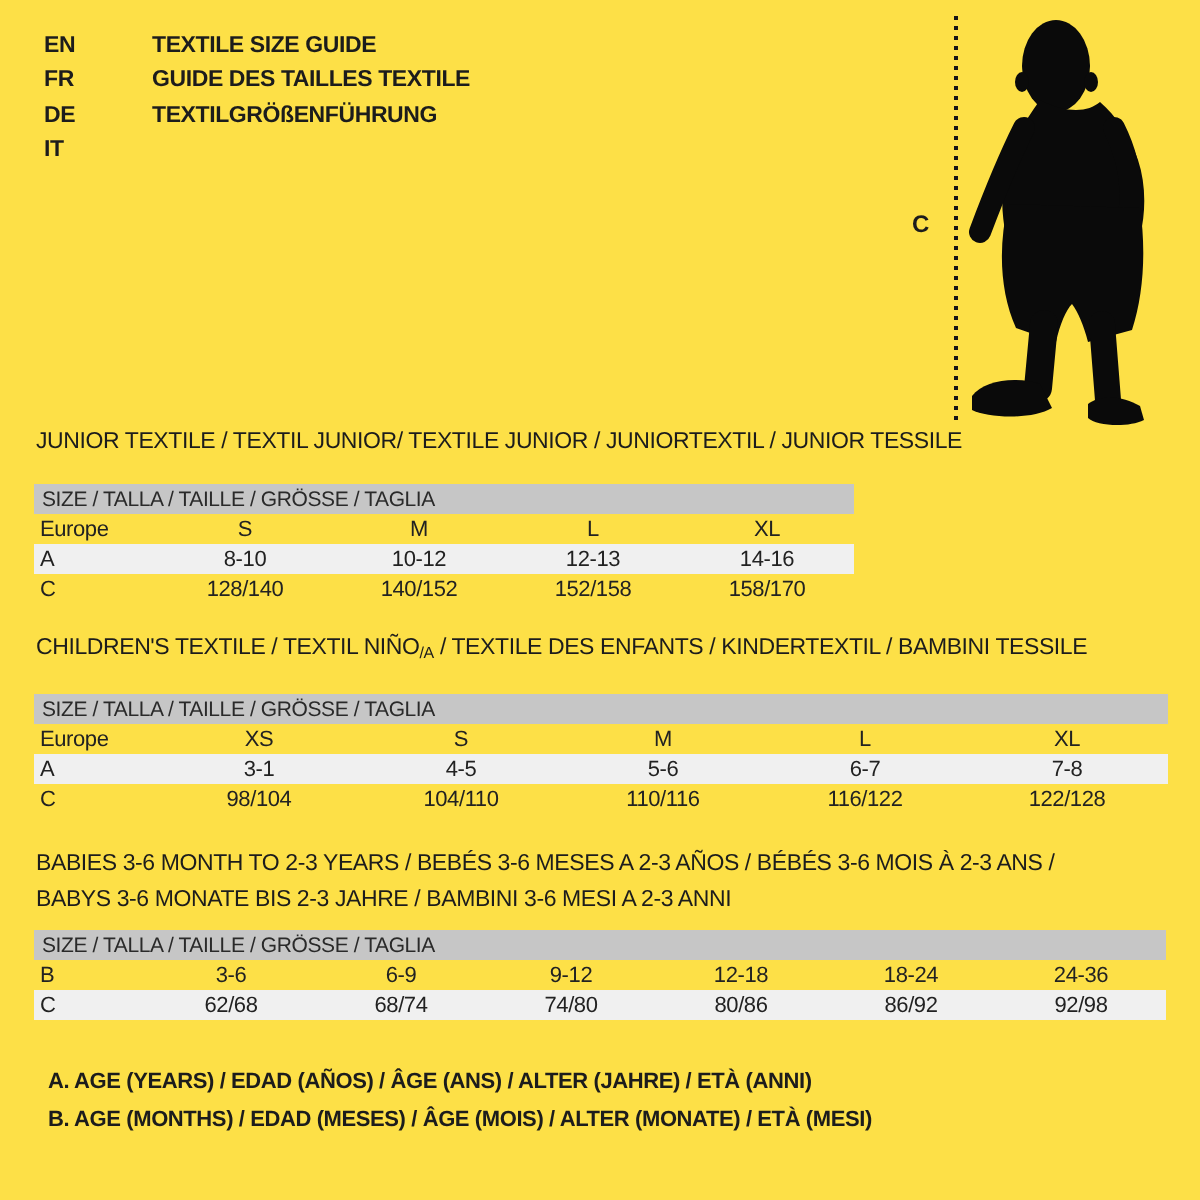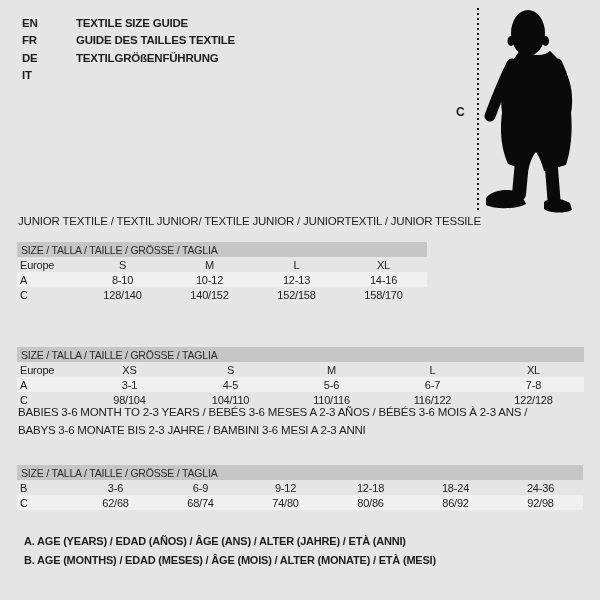--- a/index.html
+++ b/index.html
@@ -1,38 +1,38 @@
 <!DOCTYPE html>
 <html><head>
 <meta charset="utf-8">
 <style>
   * { margin:0; padding:0; box-sizing:border-box; }
   html,body { background:#fff; }
   .page {
-    position:relative; width:600px; height:600px; background:#e5e5e5;
+    position:relative; width:600px; height:600px; background:#fde047;
     font-family:"Liberation Sans", sans-serif; color:#1c1c1c; overflow:hidden;
     letter-spacing:-0.2px;
   }
   
   .lang-list { position:absolute; top:14px; left:22px; }
   .lang-row { display:flex; height:17.5px; align-items:center; }
   .lang-code { width:38px; font-size:11.5px; font-weight:700; }
   .lang-label { font-size:11.5px; font-weight:700; white-space:nowrap;margin-left:16px; }
   
   .measure-line {
     position:absolute; left:477px; top:8px; width:2px; height:202px;
     background:repeating-linear-gradient(to bottom, #161616 0 2px, transparent 2px 5px);
   }
   .c-label { position:absolute; left:456px; top:105px; font-size:12px; font-weight:700; }
   .baby-svg { position:absolute; left:478px; top:4px; width:118px; height:212px; }
   
   .sec-title { position:absolute; left:18px; font-size:11.5px; font-weight:400; white-space:nowrap; line-height:13px; }
   .t1-title { top:215px; }
   .t2-title { top:318px; }
-  .t3-title { top:404px; line-height:17.5px; }
+  .t3-title { top:424px; line-height:17.5px; }
   .sub { font-size:8px; vertical-align:-2px; letter-spacing:-0.2px; }
   
   .tbl { position:absolute; left:17px; }
   .t1 { top:242px; width:410px; }
   .t2 { top:347px; width:567px; }
   .t3 { top:465px; width:566px; }
   .bar {
     height:15px; background:#c6c6c6; display:flex; align-items:center;
     padding-left:4px; font-size:10.5px; color:#2a2a2a; white-space:nowrap;
   }
@@ -107,20 +107,21 @@
     </div>
     <div class="row">
       <span class="cell c0">C</span>
       <span class="cell">128/140</span>
       <span class="cell">140/152</span>
       <span class="cell">152/158</span>
       <span class="cell">158/170</span>
     </div>
   </div>
 
+  <div class="sec-title t2-title"><span>CHILDREN'S TEXTILE / TEXTIL NIÑO</span><span class="sub">/A</span><span> / TEXTILE DES ENFANTS / KINDERTEXTIL / BAMBINI TESSILE</span></div>
   <div class="tbl t2">
     <div class="bar">SIZE / TALLA / TAILLE / GRÖSSE / TAGLIA</div>
     <div class="row">
       <span class="cell c0">Europe</span>
       <span class="cell">XS</span>
       <span class="cell">S</span>
       <span class="cell">M</span>
       <span class="cell">L</span>
       <span class="cell">XL</span>
     </div>

